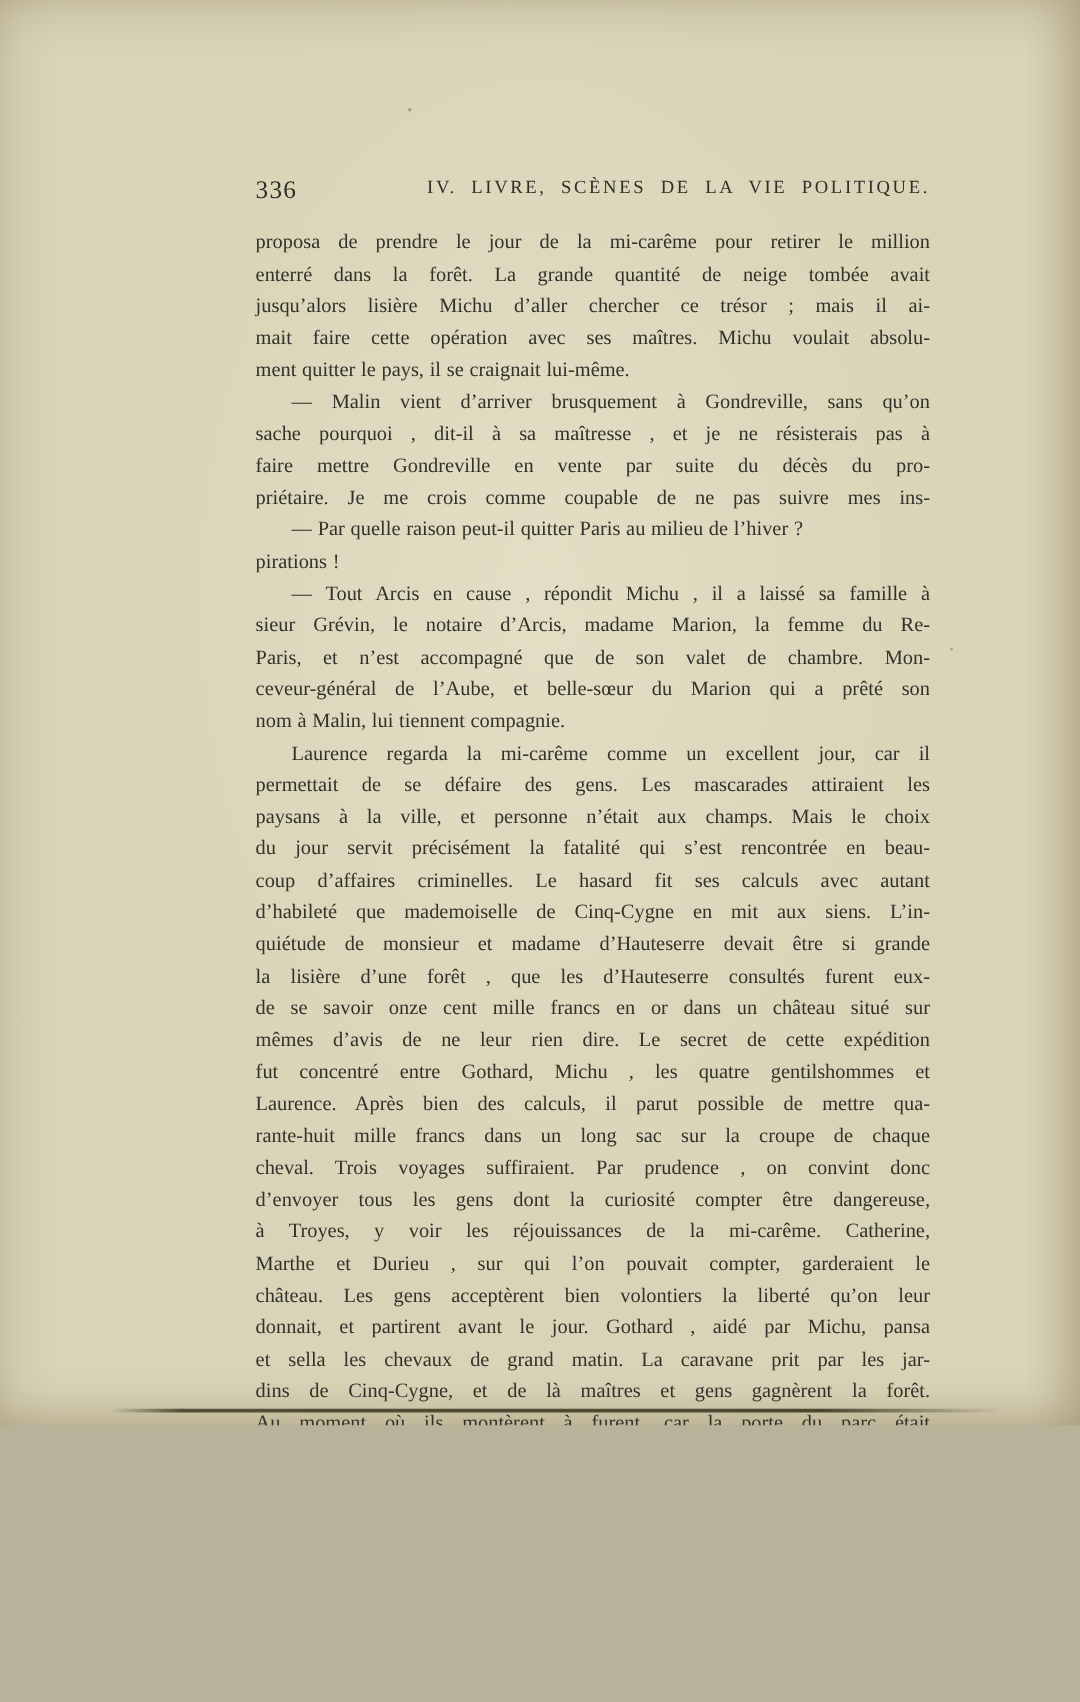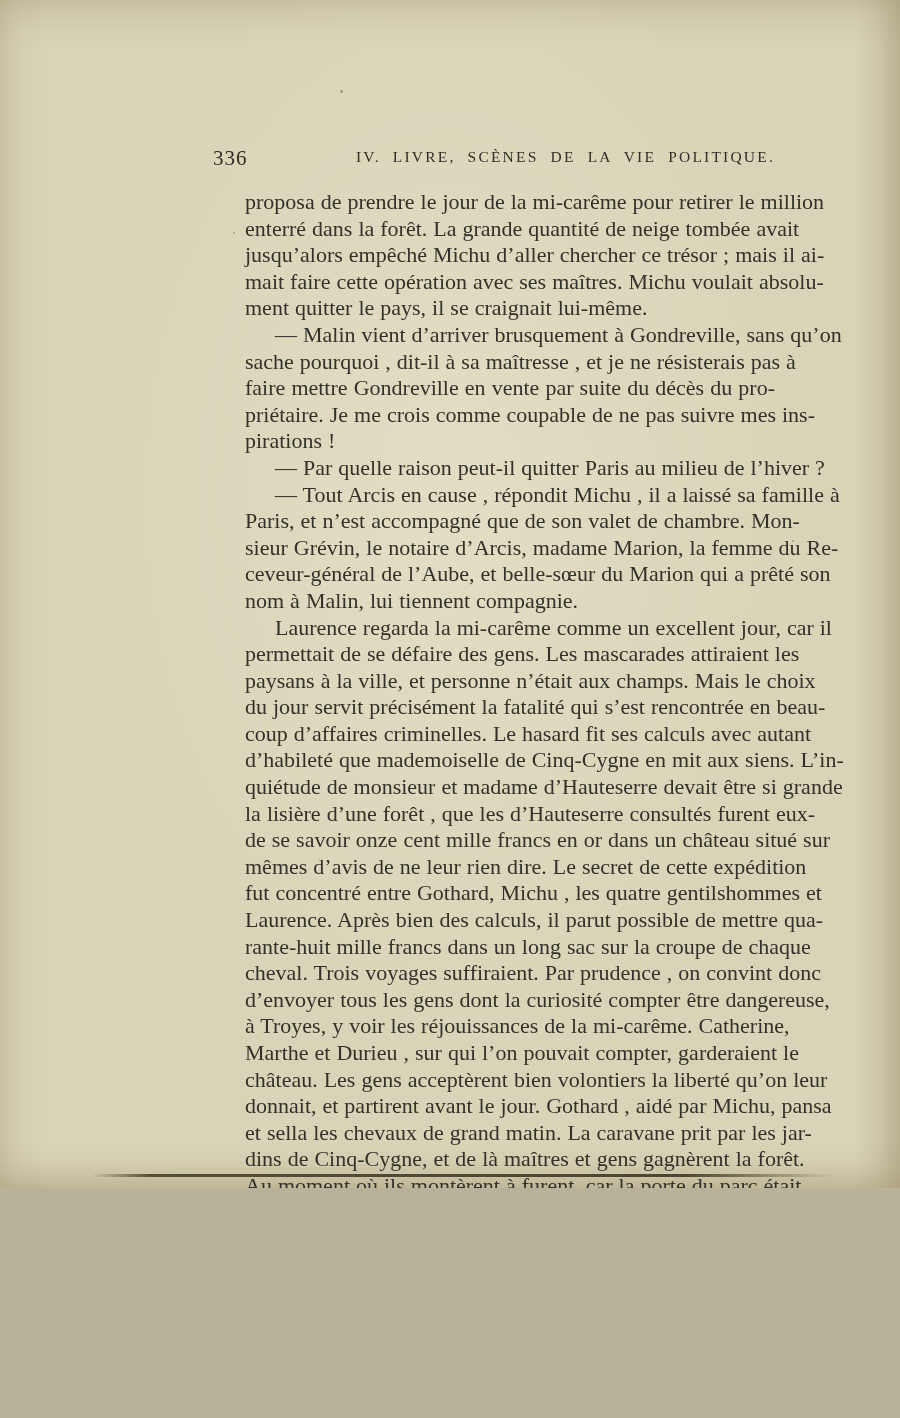--- a/index.html
+++ b/index.html
@@ -47,28 +47,27 @@
     white-space: nowrap;
     color: #2f2f27;
   }
   .text-block {
     position: absolute;
     top: 189px;
     left: 213px;
     width: 562px;
   }
   .line {
-    font-size: 22px;
+    font-size: 17px;
     line-height: 26.6px;
     height: 26.6px;
     white-space: nowrap;
     text-align: justify;
     text-align-last: justify;
     word-spacing: 0.5px;
-    margin-left: 32px;
   }
   .line.p-end {
     text-align: left;
     text-align-last: left;
   }
   .line.p-indent {
     text-indent: 30px;
   }
   .scan-edge-artifact {
     position: absolute;
@@ -97,32 +96,32 @@
 <div class="page">
 
   <div class="header">
     <span class="page-number">336</span>
     <span class="running-title">IV. LIVRE, SCÈNES DE LA VIE POLITIQUE.</span>
   </div>
 
   <div class="text-block">
     <div class="line">proposa de prendre le jour de la mi-carême pour retirer le million</div>
     <div class="line">enterré dans la forêt. La grande quantité de neige tombée avait</div>
-    <div class="line">jusqu’alors empêché Michu d’aller chercher ce trésor ; mais il ai-</div>
+    <div class="line">jusqu’alors lisière Michu d’aller chercher ce trésor ; mais il ai-</div>
     <div class="line">mait faire cette opération avec ses maîtres. Michu voulait absolu-</div>
     <div class="line p-end">ment quitter le pays, il se craignait lui-même.</div>
     <div class="line p-indent">— Malin vient d’arriver brusquement à Gondreville, sans qu’on</div>
     <div class="line">sache pourquoi , dit-il à sa maîtresse , et je ne résisterais pas à</div>
     <div class="line">faire mettre Gondreville en vente par suite du décès du pro-</div>
     <div class="line">priétaire. Je me crois comme coupable de ne pas suivre mes ins-</div>
+    <div class="line p-indent p-end">— Par quelle raison peut-il quitter Paris au milieu de l’hiver ?</div>
     <div class="line p-end">pirations !</div>
-    <div class="line p-indent p-end">— Par quelle raison peut-il quitter Paris au milieu de l’hiver ?</div>
     <div class="line p-indent">— Tout Arcis en cause , répondit Michu , il a laissé sa famille à</div>
+    <div class="line">sieur Grévin, le notaire d’Arcis, madame Marion, la femme du Re-</div>
     <div class="line">Paris, et n’est accompagné que de son valet de chambre. Mon-</div>
-    <div class="line">sieur Grévin, le notaire d’Arcis, madame Marion, la femme du Re-</div>
     <div class="line">ceveur-général de l’Aube, et belle-sœur du Marion qui a prêté son</div>
     <div class="line p-end">nom à Malin, lui tiennent compagnie.</div>
     <div class="line p-indent">Laurence regarda la mi-carême comme un excellent jour, car il</div>
     <div class="line">permettait de se défaire des gens. Les mascarades attiraient les</div>
     <div class="line">paysans à la ville, et personne n’était aux champs. Mais le choix</div>
     <div class="line">du jour servit précisément la fatalité qui s’est rencontrée en beau-</div>
     <div class="line">coup d’affaires criminelles. Le hasard fit ses calculs avec autant</div>
     <div class="line">d’habileté que mademoiselle de Cinq-Cygne en mit aux siens. L’in-</div>
     <div class="line">quiétude de monsieur et madame d’Hauteserre devait être si grande</div>
     <div class="line">la lisière d’une forêt , que les d’Hauteserre consultés furent eux-</div>

